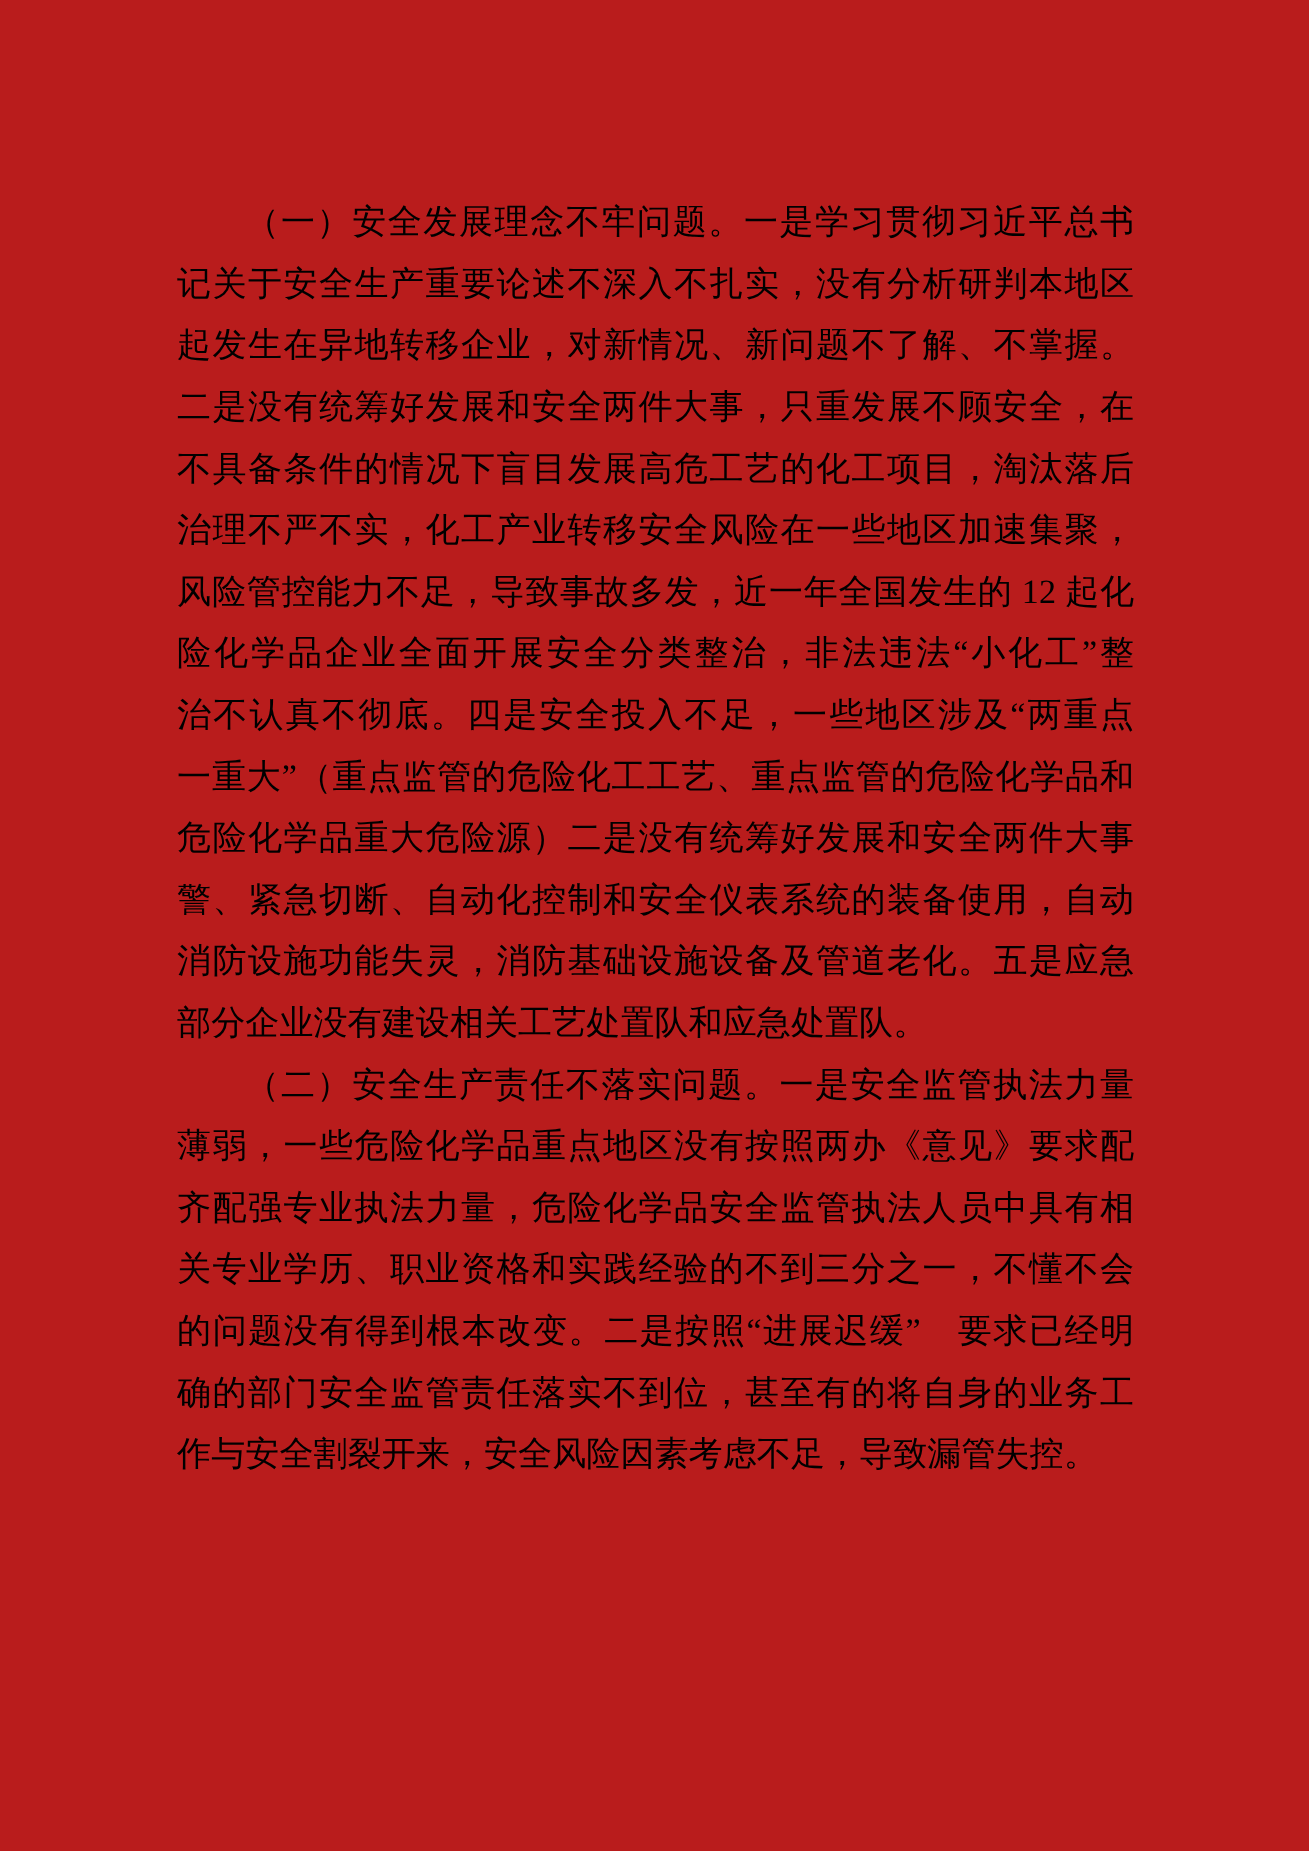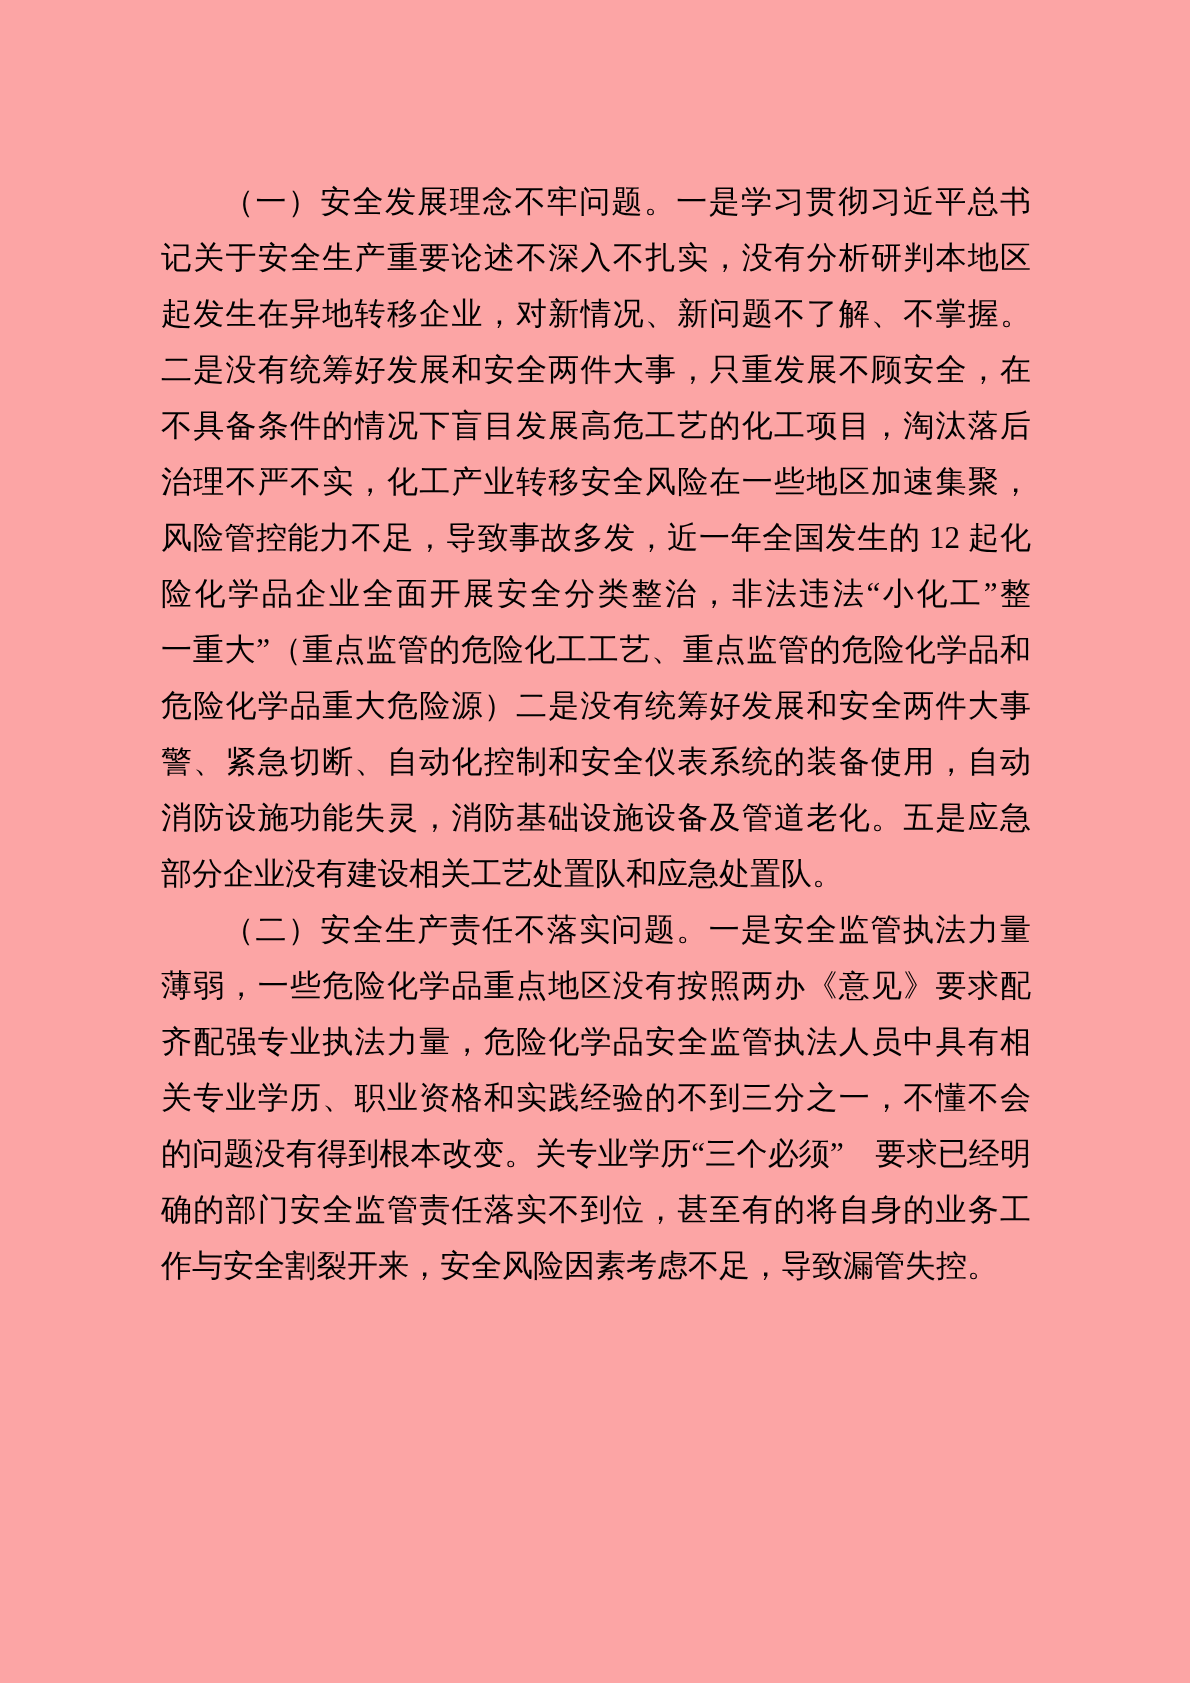--- a/index.html
+++ b/index.html
@@ -4,21 +4,21 @@
 <style>
   html, body {
     margin: 0;
     padding: 0;
     background: #ffffff;
   }
   .page {
     position: relative;
     width: 1190px;
     height: 1683px;
-    background: #fca5a5;
+    background: #b91c1c;
     box-sizing: border-box;
     padding: 174px 159px 0 161px;
     font-family: "Liberation Serif", "DejaVu Serif", serif;
     color: #000000;
     overflow: hidden;
   }
   .para {
     margin: 0;
     padding: 0;
   }
@@ -47,30 +47,31 @@
 
   <p class="para">
     <span class="line indent" style="display:block">（一）安全发展理念不牢问题。一是学习贯彻习近平总书</span>
     <span class="line" style="display:block">记关于安全生产重要论述不深入不扎实，没有分析研判本地区</span>
     <span class="line" style="display:block">起发生在异地转移企业，对新情况、新问题不了解、不掌握。</span>
     <span class="line" style="display:block">二是没有统筹好发展和安全两件大事，只重发展不顾安全，在</span>
     <span class="line" style="display:block">不具备条件的情况下盲目发展高危工艺的化工项目，淘汰落后</span>
     <span class="line" style="display:block">治理不严不实，化工产业转移安全风险在一些地区加速集聚，</span>
     <span class="line" style="display:block">风险管控能力不足，导致事故多发，近一年全国发生的 12 起化</span>
     <span class="line" style="display:block">险化学品企业全面开展安全分类整治，非法违法“小化工”整</span>
+    <span class="line" style="display:block">治不认真不彻底。四是安全投入不足，一些地区涉及“两重点</span>
     <span class="line" style="display:block">一重大”（重点监管的危险化工工艺、重点监管的危险化学品和</span>
     <span class="line" style="display:block">危险化学品重大危险源）二是没有统筹好发展和安全两件大事</span>
     <span class="line" style="display:block">警、紧急切断、自动化控制和安全仪表系统的装备使用，自动</span>
     <span class="line" style="display:block">消防设施功能失灵，消防基础设施设备及管道老化。五是应急</span>
     <span class="line plain" style="display:block">部分企业没有建设相关工艺处置队和应急处置队。</span>
   </p>
 
   <p class="para">
     <span class="line indent" style="display:block">（二）安全生产责任不落实问题。一是安全监管执法力量</span>
     <span class="line" style="display:block">薄弱，一些危险化学品重点地区没有按照两办《意见》要求配</span>
     <span class="line" style="display:block">齐配强专业执法力量，危险化学品安全监管执法人员中具有相</span>
     <span class="line" style="display:block">关专业学历、职业资格和实践经验的不到三分之一，不懂不会</span>
-    <span class="line" style="display:block">的问题没有得到根本改变。关专业学历“三个必须”　要求已经明</span>
+    <span class="line" style="display:block">的问题没有得到根本改变。二是按照“进展迟缓”　要求已经明</span>
     <span class="line" style="display:block">确的部门安全监管责任落实不到位，甚至有的将自身的业务工</span>
     <span class="line plain" style="display:block">作与安全割裂开来，安全风险因素考虑不足，导致漏管失控。</span>
   </p>
 
 </div>
 
 </body></html>

